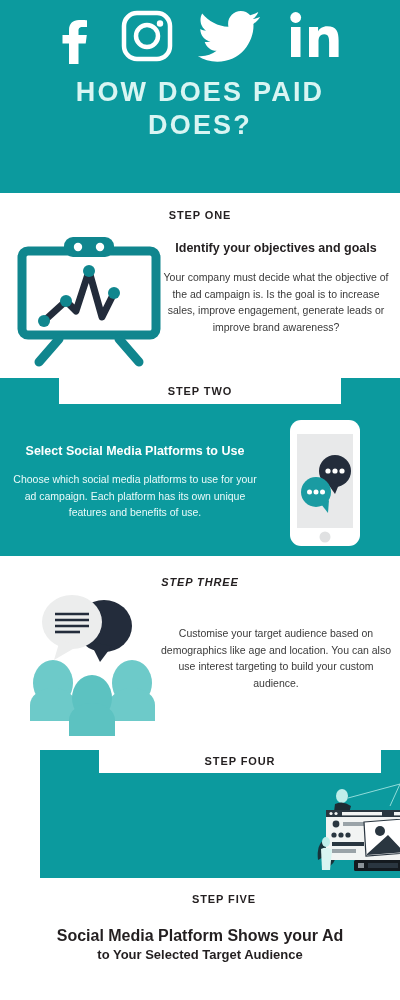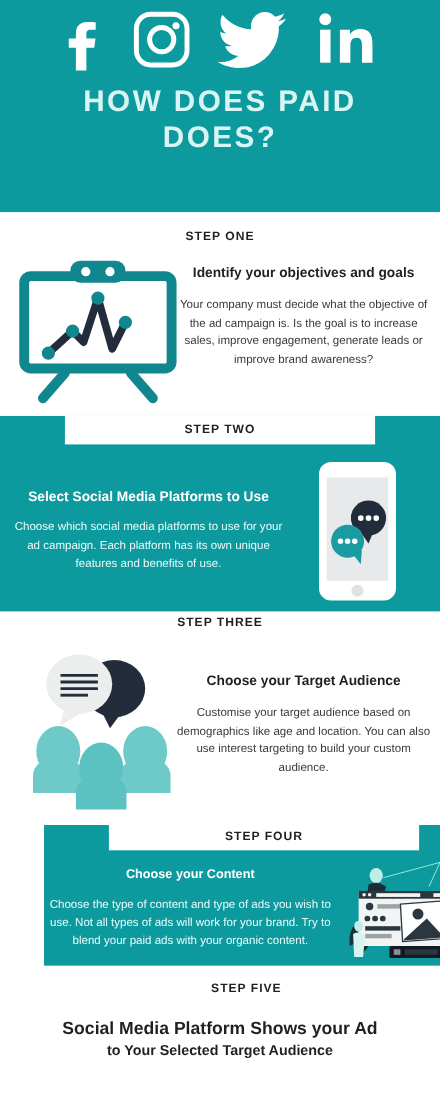--- a/index.html
+++ b/index.html
@@ -165,21 +165,21 @@
     </div>
 
     <div class="txt-right" style="left:160px;top:48px;width:232px;">
       <div class="s-head dark-head">Identify your objectives and goals</div>
       <div class="s-body dark-body" style="margin-top:13px;">Your company must decide what the objective of the ad campaign is. Is the goal is to increase sales, improve engagement, generate leads or improve brand awareness?</div>
     </div>
   </div>
 
   <div class="band white" style="top:556px;height:194px;">
 
-    <div class="step-label" style="top:4px;">STEP THREE</div>
+    <div class="step-label" style="top:20px;font-style:italic;">STEP THREE</div>
 
     <div class="icon-wrap" style="left:22px;top:30px;">
       <svg width="150" height="135" viewBox="0 0 150 135">
 
         <ellipse cx="82" cy="40" rx="28" ry="26" fill="#232c3b"></ellipse>
         <path d="M68 56 L78 76 L90 60 Z" fill="#232c3b"></path>
 
         <ellipse cx="50" cy="36" rx="30" ry="27" fill="#eceded"></ellipse>
         <path d="M38 54 L32 74 L56 60 Z" fill="#eceded"></path>
         <g stroke="#232c3b" stroke-width="2.6">
@@ -194,34 +194,29 @@
 
         <ellipse cx="110" cy="97" rx="20" ry="23" fill="#6dcac9"></ellipse>
         <path d="M87 135 v-16 a23 17 0 0 1 46 0 v16 z" fill="#6dcac9"></path>
 
         <ellipse cx="70" cy="112" rx="20" ry="23" fill="#5cc2c1"></ellipse>
         <path d="M47 150 v-16 a23 17 0 0 1 46 0 v16 z" fill="#5cc2c1"></path>
       </svg>
     </div>
 
     <div class="txt-right" style="left:160px;top:56px;width:232px;">
-      <div class="s-head dark-head">Choose your Target Audience</div>
       <div class="s-body dark-body" style="margin-top:13px;">Customise your target audience based on demographics like age and location. You can also use interest targeting to build your custom audience.</div>
     </div>
   </div>
 
   <div class="band teal" style="top:750px;height:128px;margin-left:40px;">
 
     <div class="tab" style="top:0px;height:23px;"></div>
     <div class="step-label" style="top:5px;">STEP FOUR</div>
 
-    <div class="txt-right" style="left:4px;top:38px;width:258px;">
-      <div class="s-head light-head" style="font-size:11.5px;">Choose your Content</div>
-      <div class="s-body light-body" style="margin-top:11px;">Choose the type of content and type of ads you wish to use. Not all types of ads will work for your brand. Try to blend your paid ads with your organic content.</div>
-    </div>
 
     <div class="icon-wrap" style="left:264px;top:30px;">
       <svg width="134" height="96" viewBox="0 0 134 96">
 
         <path d="M22 58 q-10 6 -8 22 q10 -4 10 -20z" fill="#17333a"></path>
         <path d="M30 66 q-8 8 -4 20 q8 -6 7 -19z" fill="#17333a"></path>
         <path d="M116 56 q10 6 8 24 q-10 -4 -11 -22z" fill="#17333a"></path>
         <path d="M108 66 q8 8 5 20 q-9 -6 -8 -19z" fill="#17333a"></path>
 
         <g stroke="#9fe3e0" stroke-width="0.9" fill="none">

